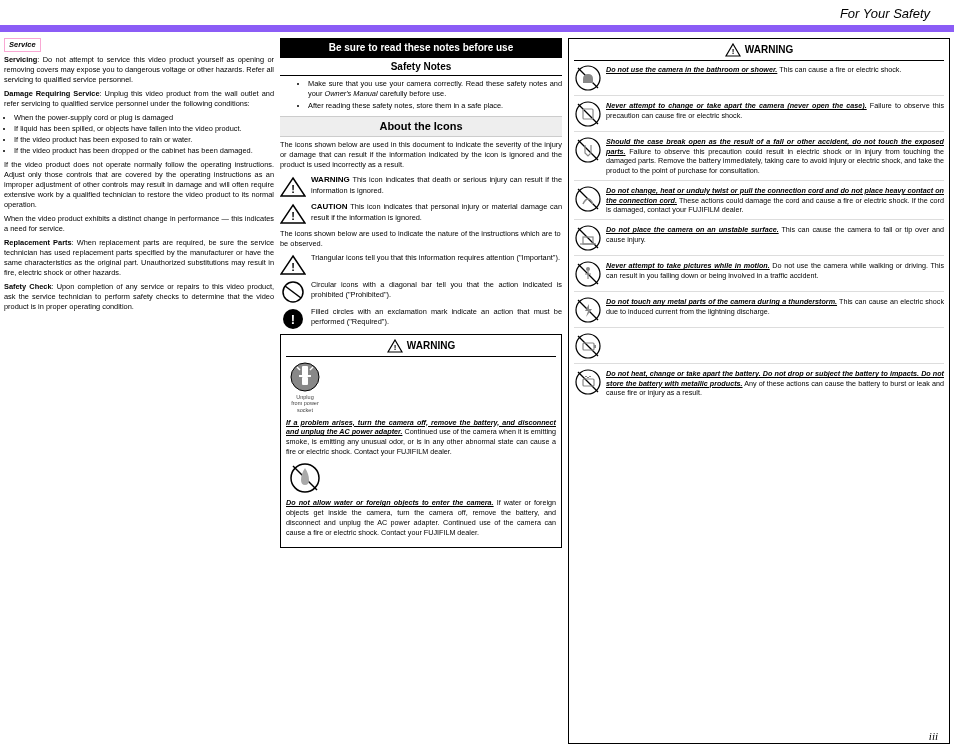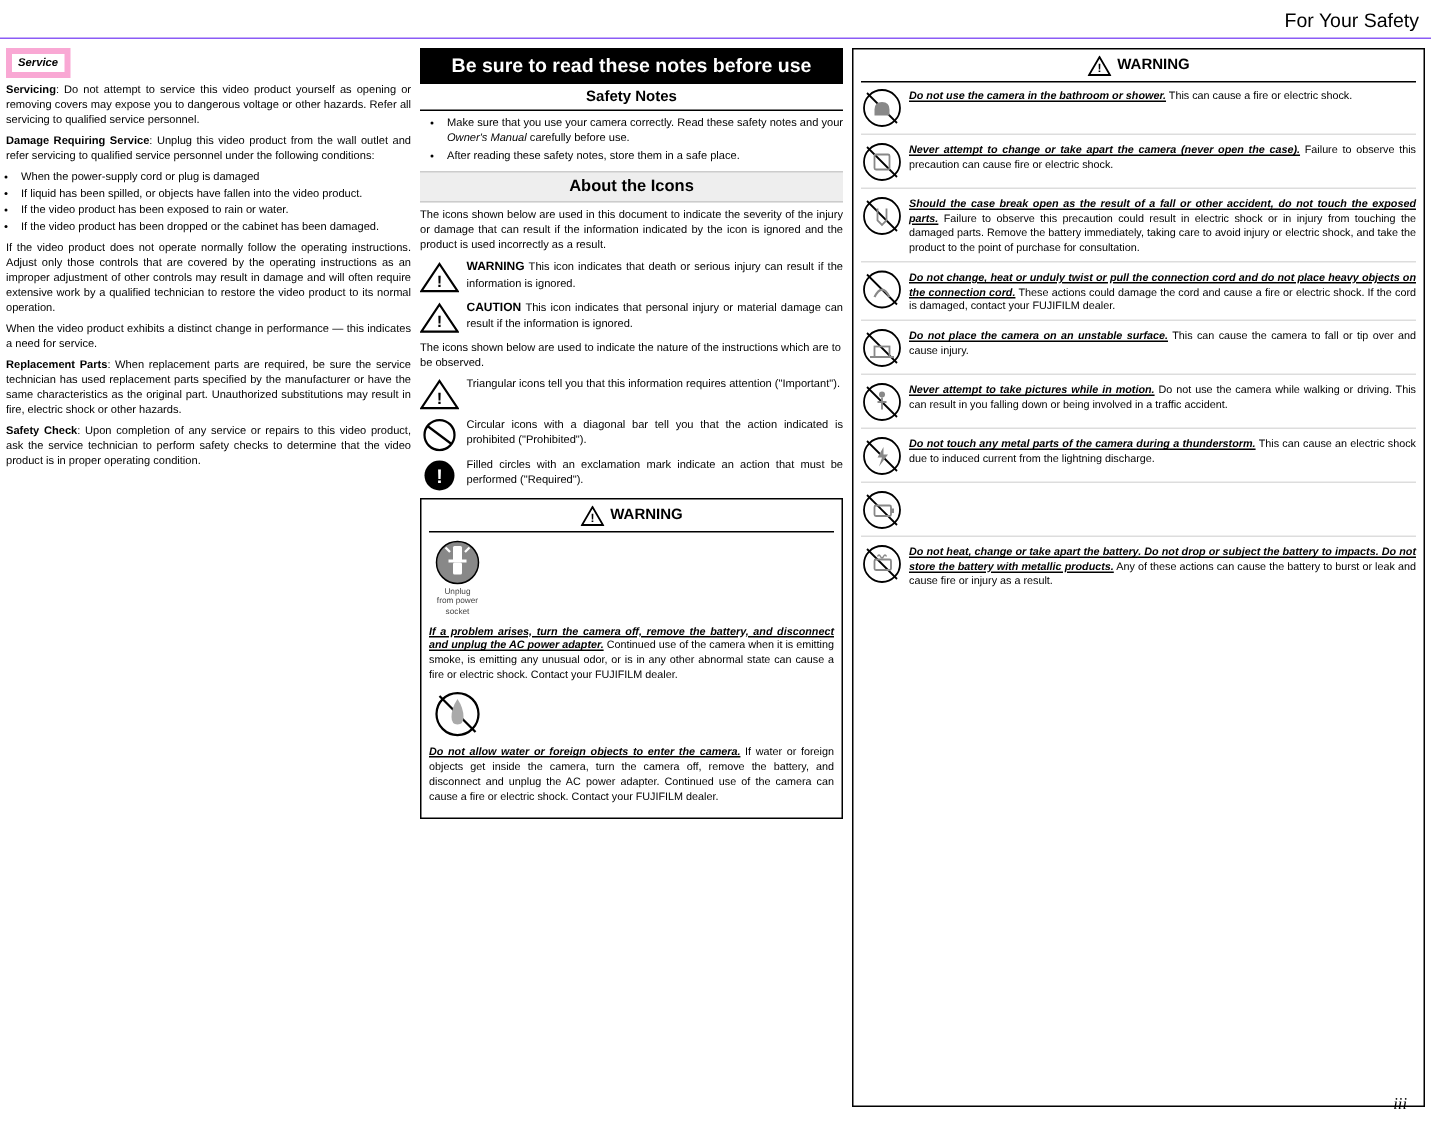--- a/index.html
+++ b/index.html
@@ -8,22 +8,23 @@
       font-size: 7.5px;
       background: #fff;
       width: 954px;
       min-height: 748px;
       position: relative;
       overflow: hidden;
     }
     .page-header {
       text-align: right;
       font-size: 13px;
-      padding: 6px 8px 4px 0;
-      border-bottom: 1px solid #8b5cf6;
+      font-style: italic;
+      padding: 6px 24px 4px 0;
+      border-bottom: 7px solid #8b5cf6;
       color: #000;
     }
     .page-footer {
       position: absolute;
       bottom: 6px;
       right: 16px;
       font-size: 11px;
       font-style: italic;
       color: #000;
       font-family: Liberation Serif, serif;
@@ -37,21 +38,21 @@
     }
     
     .left-col {
       width: 270px;
       flex-shrink: 0;
       font-size: 7.4px;
       line-height: 1.35;
       color: #000;
     }
     .service-box {
-      border: 4px solid #f9a8d4;
+      border: 1px solid #f9a8d4;
       display: inline-block;
       padding: 1px 4px;
       font-style: italic;
       font-weight: bold;
       font-size: 7.5px;
       margin-bottom: 3px;
     }
     .left-col p {
       margin-bottom: 4px;
       text-align: justify;
@@ -73,34 +74,34 @@
       flex-shrink: 0;
       font-size: 7.4px;
       line-height: 1.35;
       color: #000;
     }
     .read-notes-header {
       background: #000;
       color: #fff;
       text-align: center;
       font-weight: bold;
-      font-size: 13px;
+      font-size: 10px;
       padding: 3px 4px;
       margin-bottom: 2px;
     }
     .safety-notes-header {
       text-align: center;
       font-weight: bold;
       font-size: 10px;
       border-bottom: 1px solid #000;
       padding-bottom: 2px;
       margin-bottom: 3px;
     }
     .safety-notes-list {
-      margin-left: 18px;
+      margin-left: 28px;
       margin-bottom: 5px;
     }
     .safety-notes-list li {
       margin-bottom: 2px;
       text-align: justify;
     }
     .about-icons-header {
       text-align: center;
       font-weight: bold;
       font-size: 11px;
@@ -422,21 +423,21 @@
 
       <div class="right-warning-item">
         <div class="right-icon-area">
           <svg width="26" height="26" viewBox="0 0 26 26">
             <circle cx="13" cy="13" r="12" fill="none" stroke="#000" stroke-width="1.2"></circle>
             <line x1="3" y1="3" x2="23" y2="23" stroke="#000" stroke-width="1.2"></line>
             <path d="M8,18 Q13,8 18,18" fill="none" stroke="#888" stroke-width="1.5"></path>
           </svg>
         </div>
         <div class="right-warning-text">
-          <em>Do not change, heat or unduly twist or pull the connection cord and do not place heavy objects on the connection cord.</em>  These actions could damage the cord and cause a fire or electric shock.  If the cord is damaged, contact your FUJIFILM dealer.
+          <em>Do not change, heat or unduly twist or pull the connection cord and do not place heavy contact on the connection cord.</em>  These actions could damage the cord and cause a fire or electric shock.  If the cord is damaged, contact your FUJIFILM dealer.
         </div>
       </div>
 
       <div class="right-warning-item">
         <div class="right-icon-area">
           <svg width="26" height="26" viewBox="0 0 26 26">
             <circle cx="13" cy="13" r="12" fill="none" stroke="#000" stroke-width="1.2"></circle>
             <line x1="3" y1="3" x2="23" y2="23" stroke="#000" stroke-width="1.2"></line>
             <rect x="8" y="12" width="10" height="7" fill="none" stroke="#888" stroke-width="1.2"></rect>
             <line x1="5" y1="19" x2="21" y2="19" stroke="#888" stroke-width="1.2"></line>

